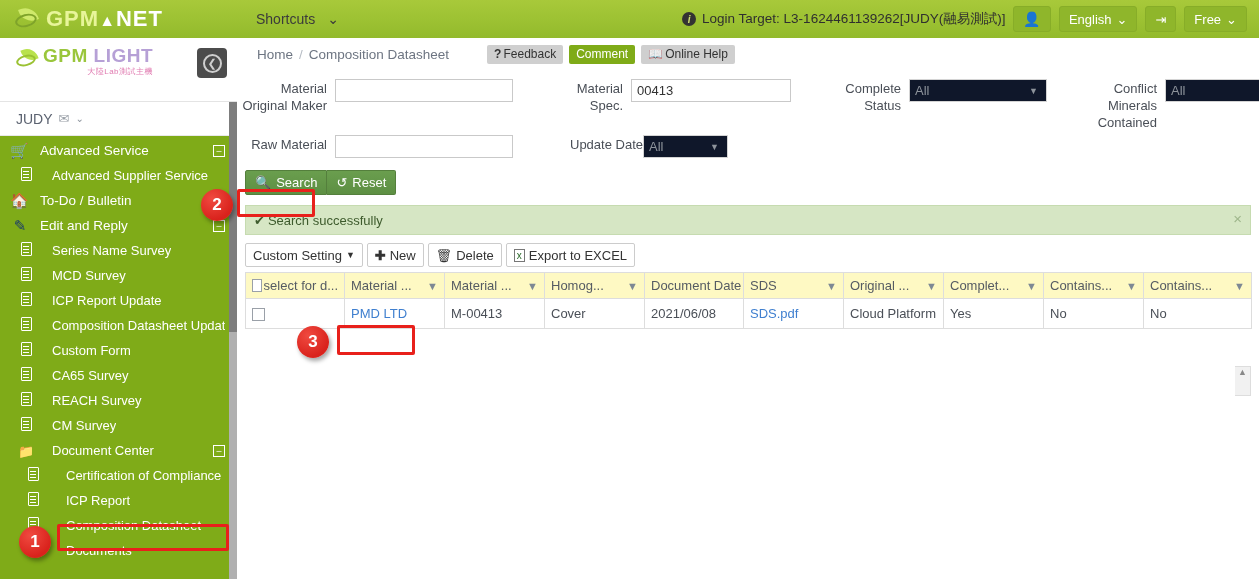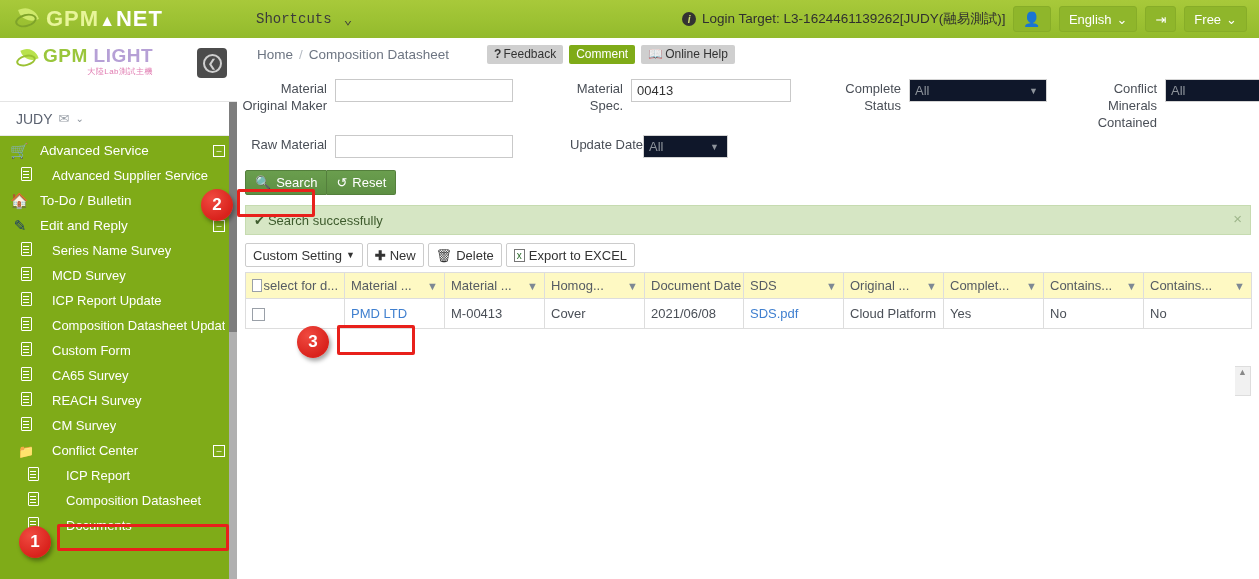--- a/index.html
+++ b/index.html
@@ -28,21 +28,21 @@
     position: absolute; left: 1px; top: 8px; width: 22px; height: 13px;
     border: 2px solid #7fa32a; border-radius: 50%; transform: rotate(-14deg);
     background: transparent;
   }
   .brand-text { font-size: 22px; font-weight: bold; letter-spacing: 1px; margin-left: 2px; }
   .brand-text .gpm { color: #e8f59a; }
   .brand-text .tri { color: #ffffff; font-size: 16px; }
   .brand-text .net { color: #ffffff; }
   .shortcuts {
     margin-left: 32px; color: #3b3b3b; font-size: 14px; cursor: pointer;
-    display: flex; align-items: center; gap: 12px; font-family: Liberation Mono, monospace;
+    display: flex; align-items: center; gap: 12px;
   }
   .topbar-right {
     margin-left: auto; display: flex; align-items: center; gap: 8px; margin-right: 12px;
   }
   .login-target {
     color: #2f2f2f; font-size: 13.5px; display: flex; align-items: center; gap: 6px;
   }
   .info-dot {
     width: 14px; height: 14px; border-radius: 50%; background: #333;
     color: #cfe070; font-size: 10px; font-weight: bold;
@@ -348,22 +348,26 @@
         <div class="mi lvl2">
           <span class="ico"><span class="doc-ico"></span></span>
           <span class="label">REACH Survey</span>
         </div>
         <div class="mi lvl2">
           <span class="ico"><span class="doc-ico"></span></span>
           <span class="label">CM Survey</span>
         </div>
         <div class="mi lvl2">
           <span class="ico"><span class="folder-ico">📁</span></span>
-          <span class="label">Conflict Center</span>
+          <span class="label">Document Center</span>
           <span class="expander">–</span>
+        </div>
+        <div class="mi lvl3">
+          <span class="ico"><span class="doc-ico"></span></span>
+          <span class="label">Certification of Compliance</span>
         </div>
         <div class="mi lvl3">
           <span class="ico"><span class="doc-ico"></span></span>
           <span class="label">ICP Report</span>
         </div>
         <div class="mi lvl3">
           <span class="ico"><span class="doc-ico"></span></span>
           <span class="label">Composition Datasheet</span>
         </div>
         <div class="mi lvl3">

